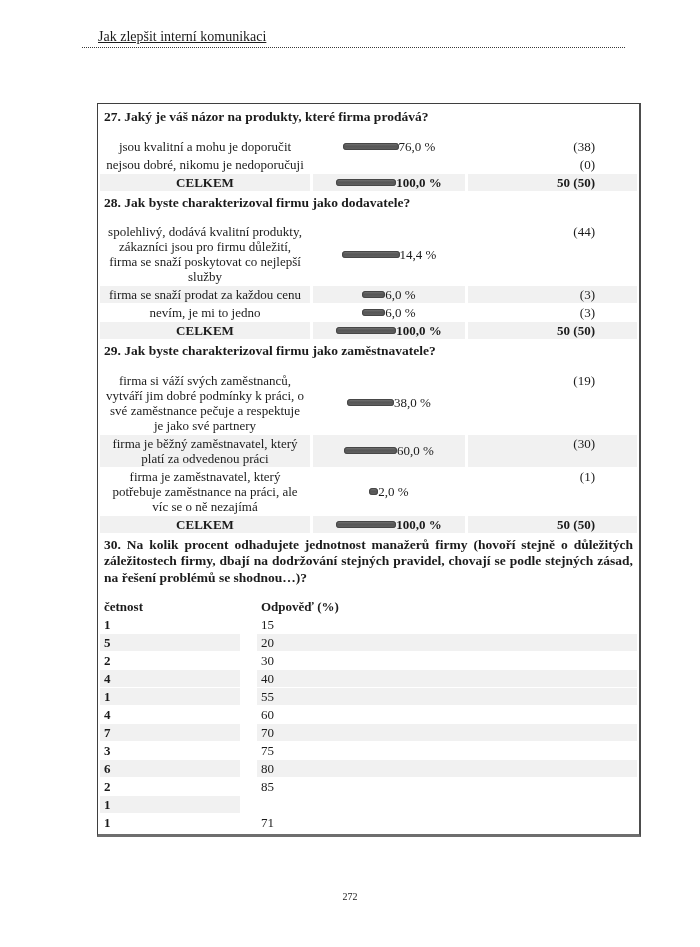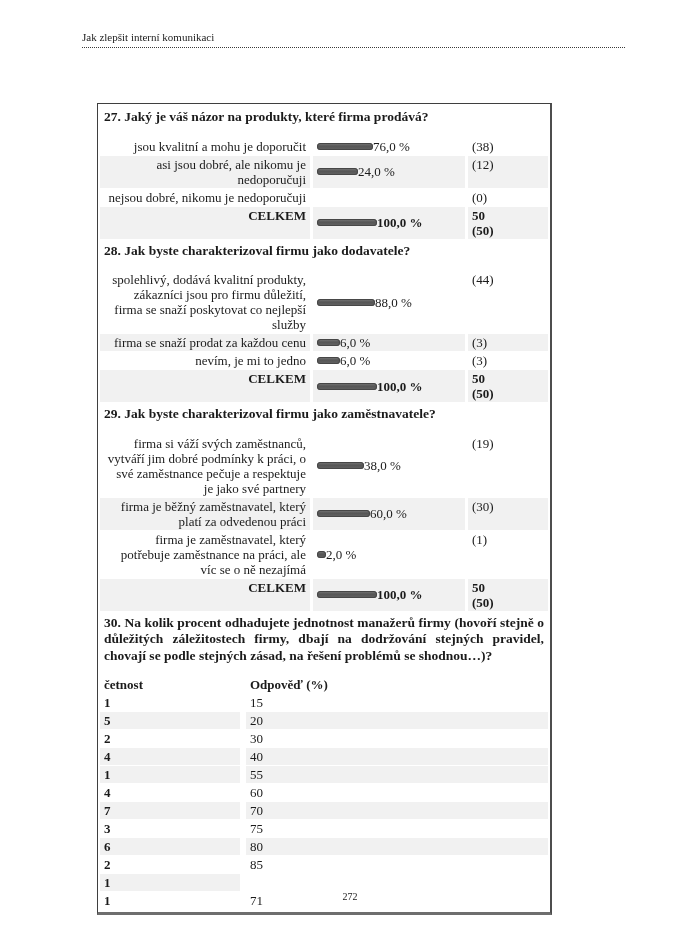--- a/index.html
+++ b/index.html
@@ -2,55 +2,55 @@
 <html><head>
 <meta charset="utf-8">
 <style>
   html,body{margin:0;padding:0;}
   body{
     width:700px;height:947px;position:relative;background:#ffffff;
     font-family:"Liberation Serif","DejaVu Serif",serif;color:#1b1b1b;
     overflow:hidden;
   }
   .running-header{
-    position:absolute;left:82px;top:29px;font-size:11px;line-height:16px;
+    position:absolute;left:98px;top:29px;font-size:14px;line-height:16px;text-decoration:underline;
   }
   .dotted-rule{
     position:absolute;left:82px;top:47px;width:543px;height:0;
     border-bottom:1.5px dotted #3a3a3a;
   }
   .survey-box{
-    position:absolute;left:97px;top:103px;width:455px;box-sizing:border-box;
+    position:absolute;left:97px;top:103px;width:544px;box-sizing:border-box;
     background:#ffffff;
     border:1px solid #3f3f3f;border-right:2px solid #4d4d4d;border-bottom:3px solid #6e6e6e;
     padding:2px;
   }
   .q-title{
     font-weight:bold;font-size:13.5px;line-height:16.5px;
     padding:3px 4px 2px 4px;text-align:justify;
   }
   .q-spacer{height:10px;}
   .ans-row{
     display:grid;grid-template-columns:210px 152px 1fr;column-gap:3px;
     margin-bottom:1px;
   }
   .freq-row{
-    display:grid;grid-template-columns:140px 1fr;column-gap:6px;
+    display:grid;grid-template-columns:140px 1fr;column-gap:17px;
     margin-bottom:1px;
   }
   .cell{font-size:13px;line-height:15px;padding:1px 4px;background:transparent;}
   .shaded .cell{background:var(--row-shade,#f1f1f1);}
-  .label-cell{text-align:right;}
-  .bar-cell{display:flex;align-items:center;gap:0;}
+  .label-cell{text-align:center;}
+  .bar-cell{display:flex;align-items:center;gap:0;justify-content:center;}
   .bar{
     display:inline-block;height:7px;border-radius:4px;flex:0 0 auto;
     background:linear-gradient(180deg,#7b7b7b 0%,var(--bar-color,#565656) 45%,#636363 100%);
     box-shadow:inset 0 0 0 1px #474747;
   }
-  .count-cell{text-align:left;padding-right:42px;}
+  .count-cell{text-align:right;padding-right:42px;}
   .total .cell{font-weight:bold;}
   .header-row .cell{font-weight:bold;}
   .freq-cell{font-weight:bold;}
   .page-number{
     position:absolute;left:0;right:0;top:891px;text-align:center;
     font-size:10px;
   }
 </style>
 </head>
 <body style="--bar-color: #565656; --row-shade: #f1f1f1;">
@@ -64,48 +64,40 @@
     <div class="q-title">27. Jaký je váš názor na produkty, které firma prodává?</div>
     <div class="q-spacer"></div>
     <div class="ans-row">
       <div class="cell label-cell">jsou kvalitní a mohu je doporučit</div>
       <div class="cell bar-cell">
         <span class="bar" style="width: 56px;"></span>
         <span class="pct">76,0 %</span>
       </div>
       <div class="cell count-cell">(38)</div>
     </div>
-    <div class="ans-row shaded">
-      <div class="cell label-cell">asi jsou dobré, ale nikomu je nedoporučuji</div>
-      <div class="cell bar-cell">
-        <span class="bar" style="width: 41px;"></span>
-        <span class="pct">24,0 %</span>
-      </div>
-      <div class="cell count-cell">(12)</div>
-    </div>
     <div class="ans-row">
       <div class="cell label-cell">nejsou dobré, nikomu je nedoporučuji</div>
       <div class="cell bar-cell"></div>
       <div class="cell count-cell">(0)</div>
     </div>
     <div class="ans-row shaded total">
       <div class="cell label-cell">CELKEM</div>
       <div class="cell bar-cell">
         <span class="bar" style="width: 60px;"></span>
         <span class="pct">100,0 %</span>
       </div>
       <div class="cell count-cell">50 (50)</div>
     </div>
     <div class="q-title">28. Jak byste charakterizoval firmu jako dodavatele?</div>
     <div class="q-spacer"></div>
     <div class="ans-row">
       <div class="cell label-cell">spolehlivý, dodává kvalitní produkty, zákazníci jsou pro firmu důležití, firma se snaží poskytovat co nejlepší služby</div>
       <div class="cell bar-cell">
         <span class="bar" style="width: 58px;"></span>
-        <span class="pct">88,0 %</span>
+        <span class="pct">14,4 %</span>
       </div>
       <div class="cell count-cell">(44)</div>
     </div>
     <div class="ans-row shaded">
       <div class="cell label-cell">firma se snaží prodat za každou cenu</div>
       <div class="cell bar-cell">
         <span class="bar" style="width: 23px;"></span>
         <span class="pct">6,0 %</span>
       </div>
       <div class="cell count-cell">(3)</div>

